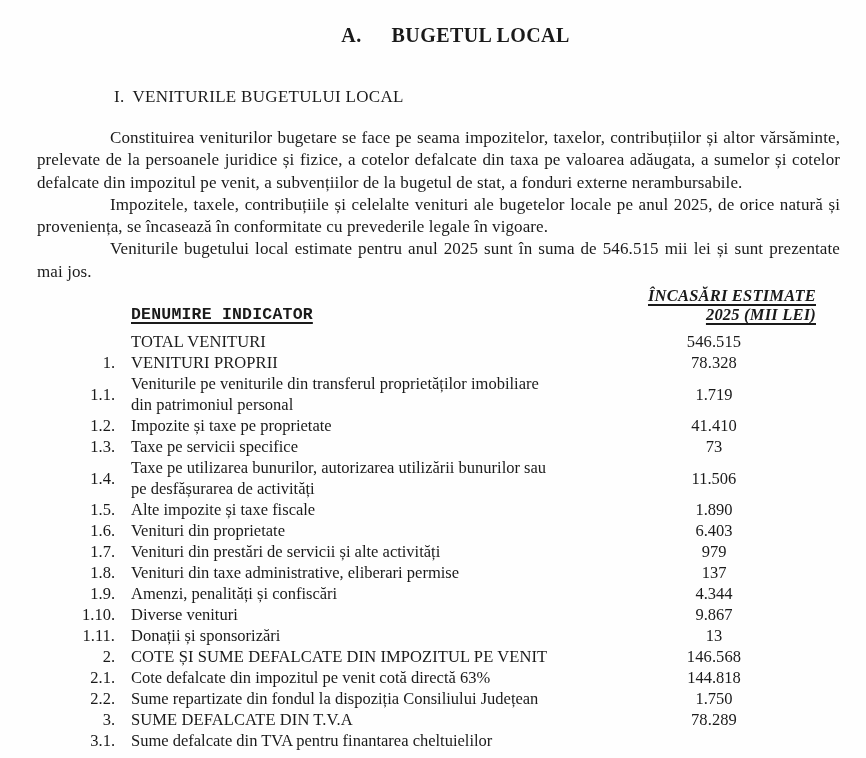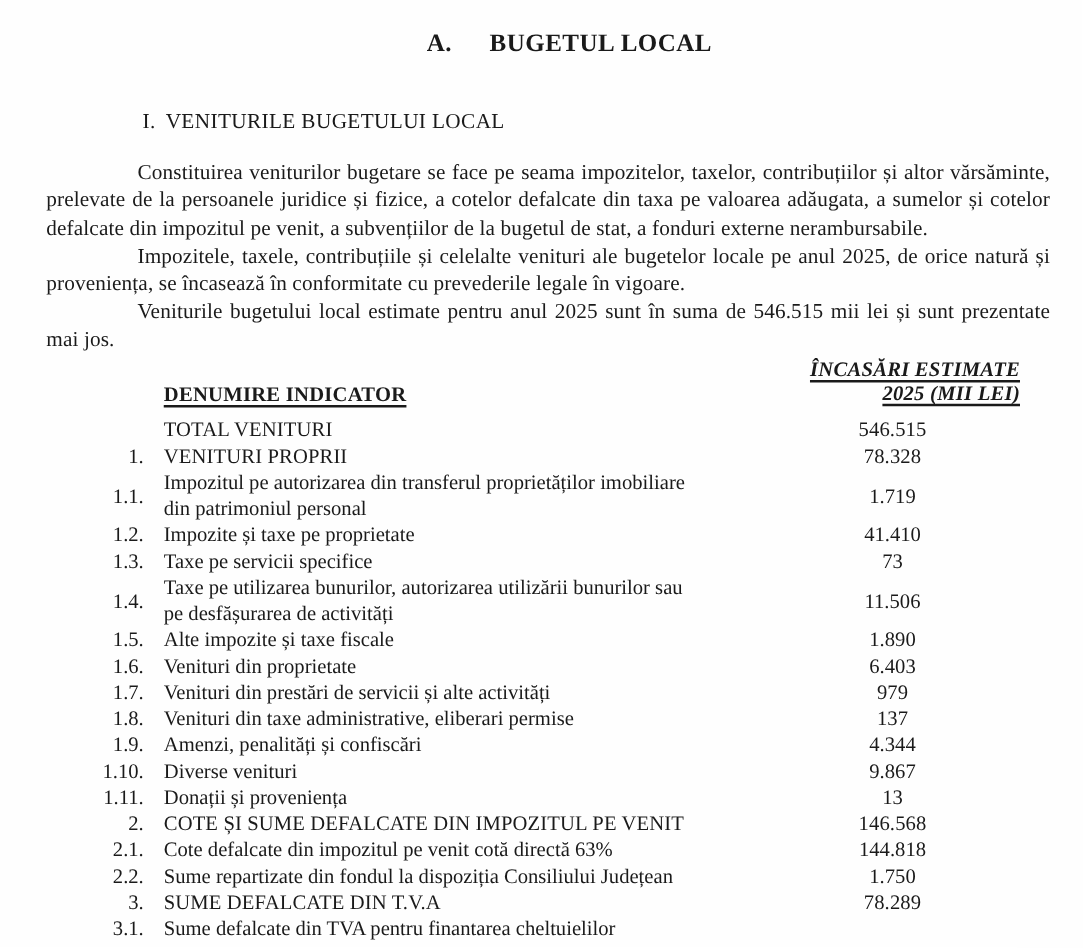--- a/index.html
+++ b/index.html
@@ -46,21 +46,21 @@
     letter-spacing: 0.1px;
   }
   .para.first { margin-top: 19px; }
   
   .thead, .trow {
     display: grid;
     grid-template-columns: 78px 497px 1fr;
     font-size: 16.5px;
   }
   .thead { margin-top: 3px; margin-bottom: 7px; }
-  .thead .tlabel { padding-left: 16px; font-weight: bold; letter-spacing: 0.2px; }
+  .thead .tlabel { padding-left: 16px; font-weight: bold; letter-spacing: 0.2px; font-family: Liberation Mono, monospace; }
   .thead .tvalue {
     text-align: right;
     padding-right: 24px;
     font-weight: bold;
     line-height: 19px;
     letter-spacing: 0.2px;
     font-style: italic;
   }
   .hul {
     text-decoration: underline;
@@ -109,21 +109,21 @@
   </div>
 
   <div class="trow bold-row">
     <div class="tnum">1.</div>
     <div class="tlabel">VENITURI PROPRII</div>
     <div class="tvalue">78.328</div>
   </div>
 
   <div class="trow">
     <div class="tnum">1.1.</div>
-    <div class="tlabel">Impozitul pe autorizarea din transferul proprietăților imobiliare
+    <div class="tlabel">Veniturile pe veniturile din transferul proprietăților imobiliare
 din patrimoniul personal</div>
     <div class="tvalue">1.719</div>
   </div>
 
   <div class="trow">
     <div class="tnum">1.2.</div>
     <div class="tlabel">Impozite și taxe pe proprietate</div>
     <div class="tvalue">41.410</div>
   </div>
 
@@ -171,21 +171,21 @@
   </div>
 
   <div class="trow">
     <div class="tnum">1.10.</div>
     <div class="tlabel">Diverse venituri</div>
     <div class="tvalue">9.867</div>
   </div>
 
   <div class="trow">
     <div class="tnum">1.11.</div>
-    <div class="tlabel">Donații și proveniența</div>
+    <div class="tlabel">Donații și sponsorizări</div>
     <div class="tvalue">13</div>
   </div>
 
   <div class="trow bold-row">
     <div class="tnum">2.</div>
     <div class="tlabel">COTE ȘI SUME DEFALCATE DIN IMPOZITUL PE VENIT</div>
     <div class="tvalue">146.568</div>
   </div>
 
   <div class="trow">

